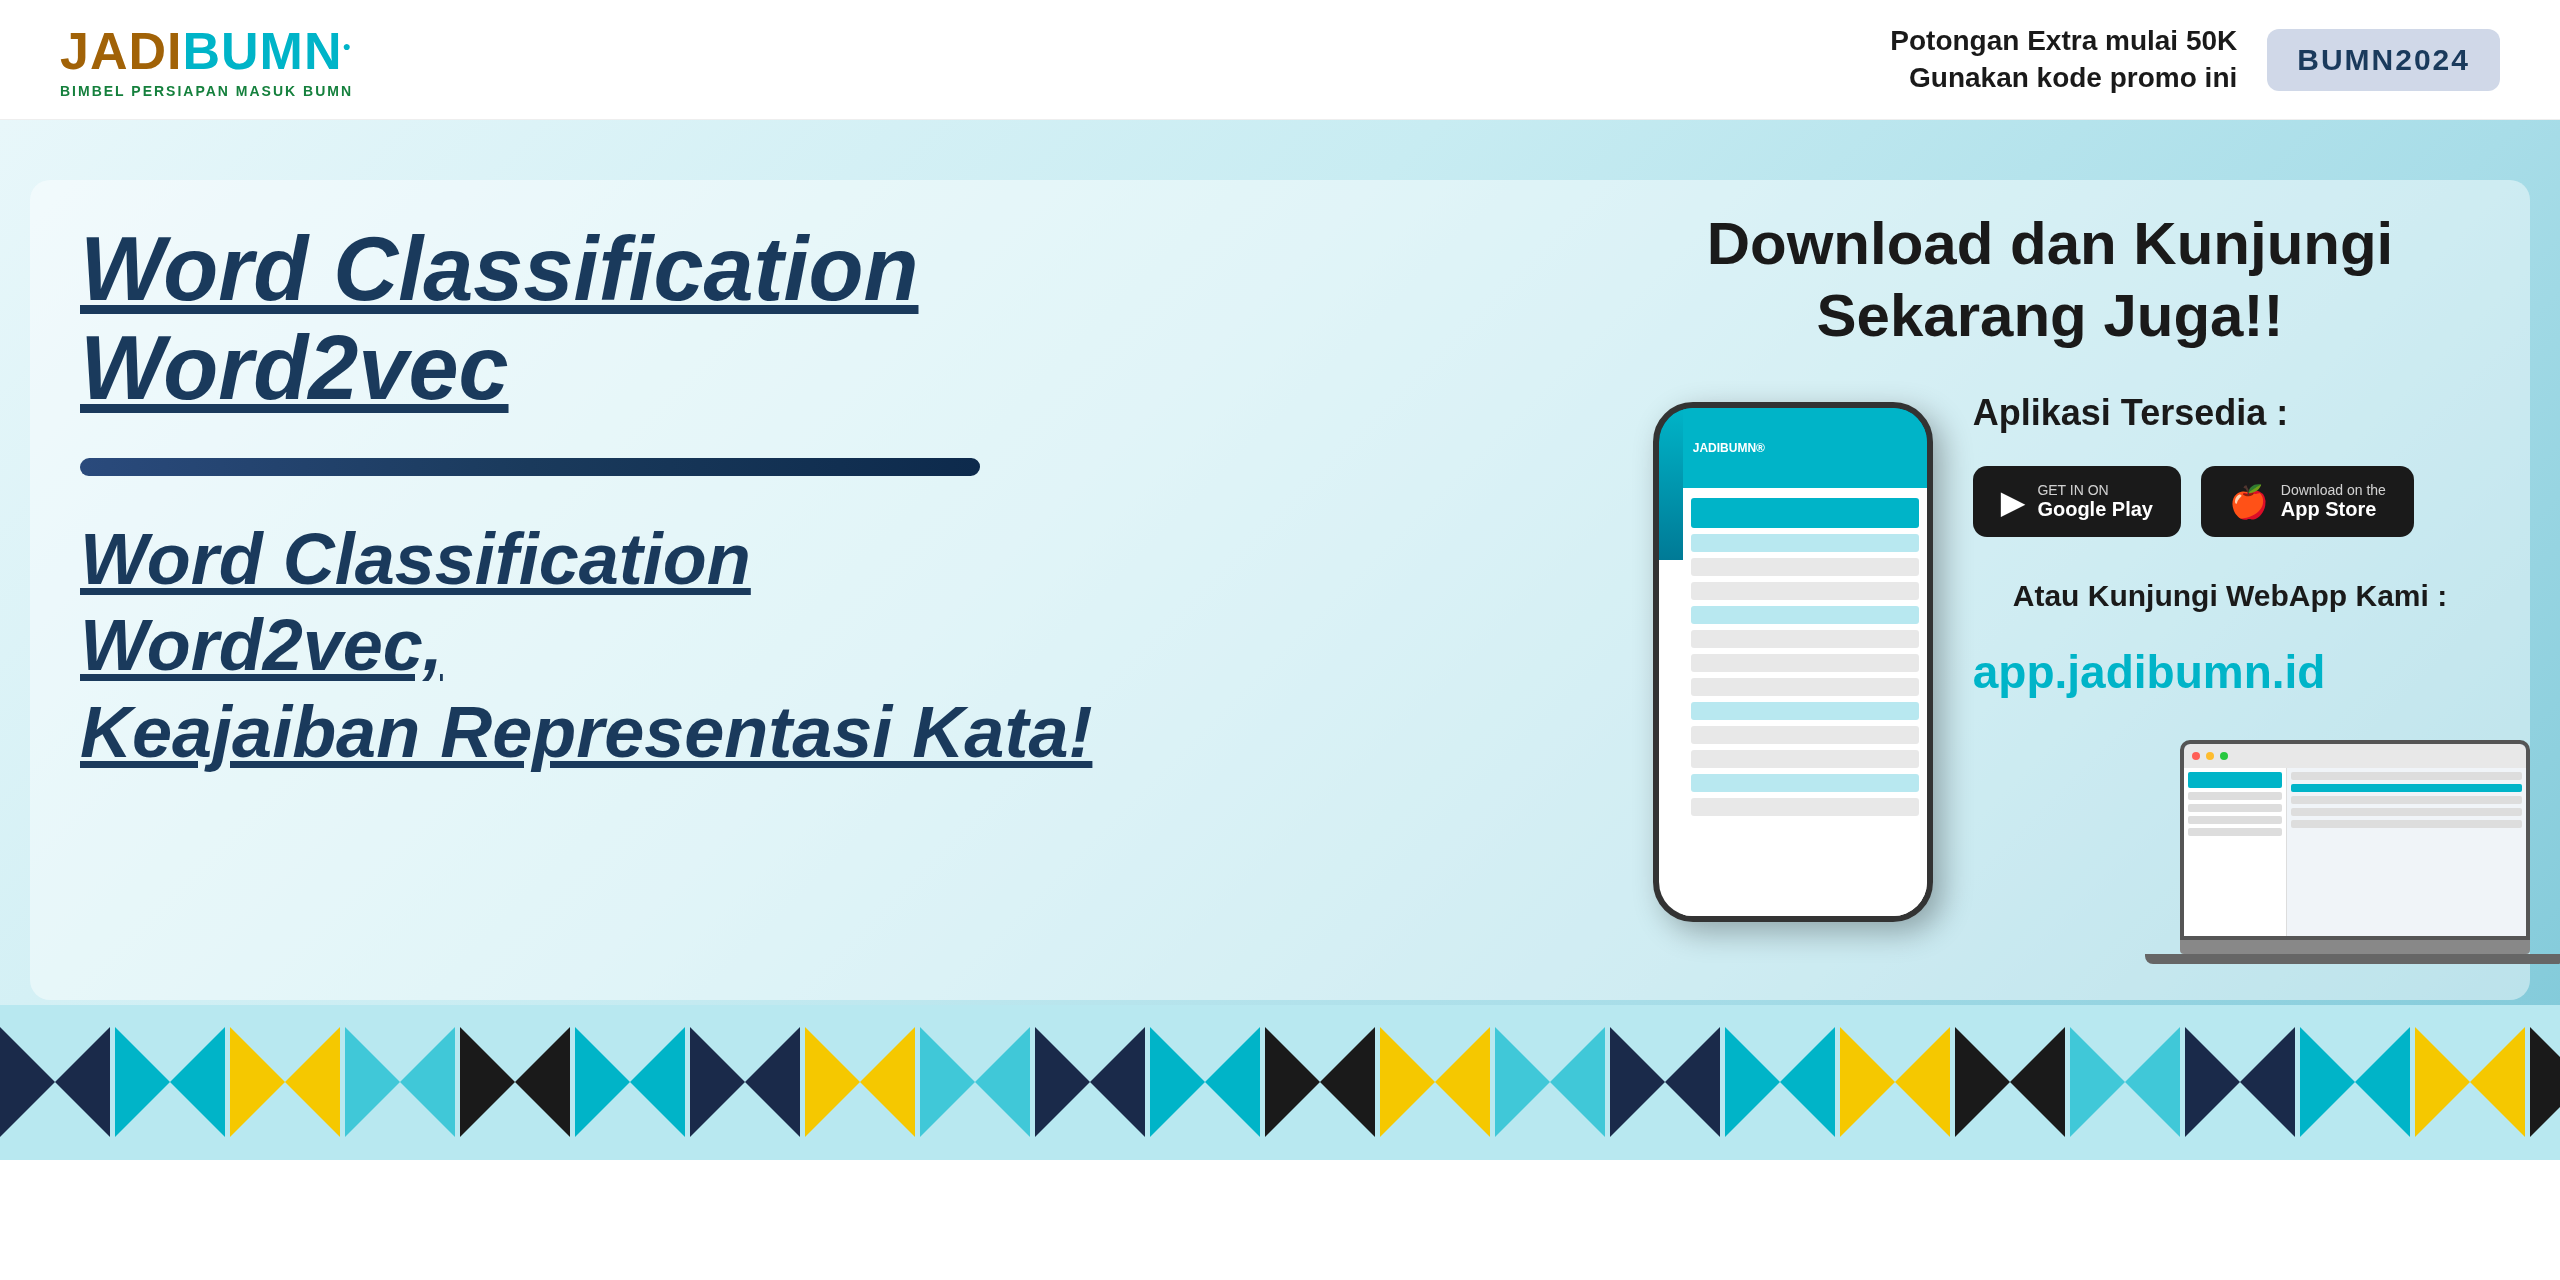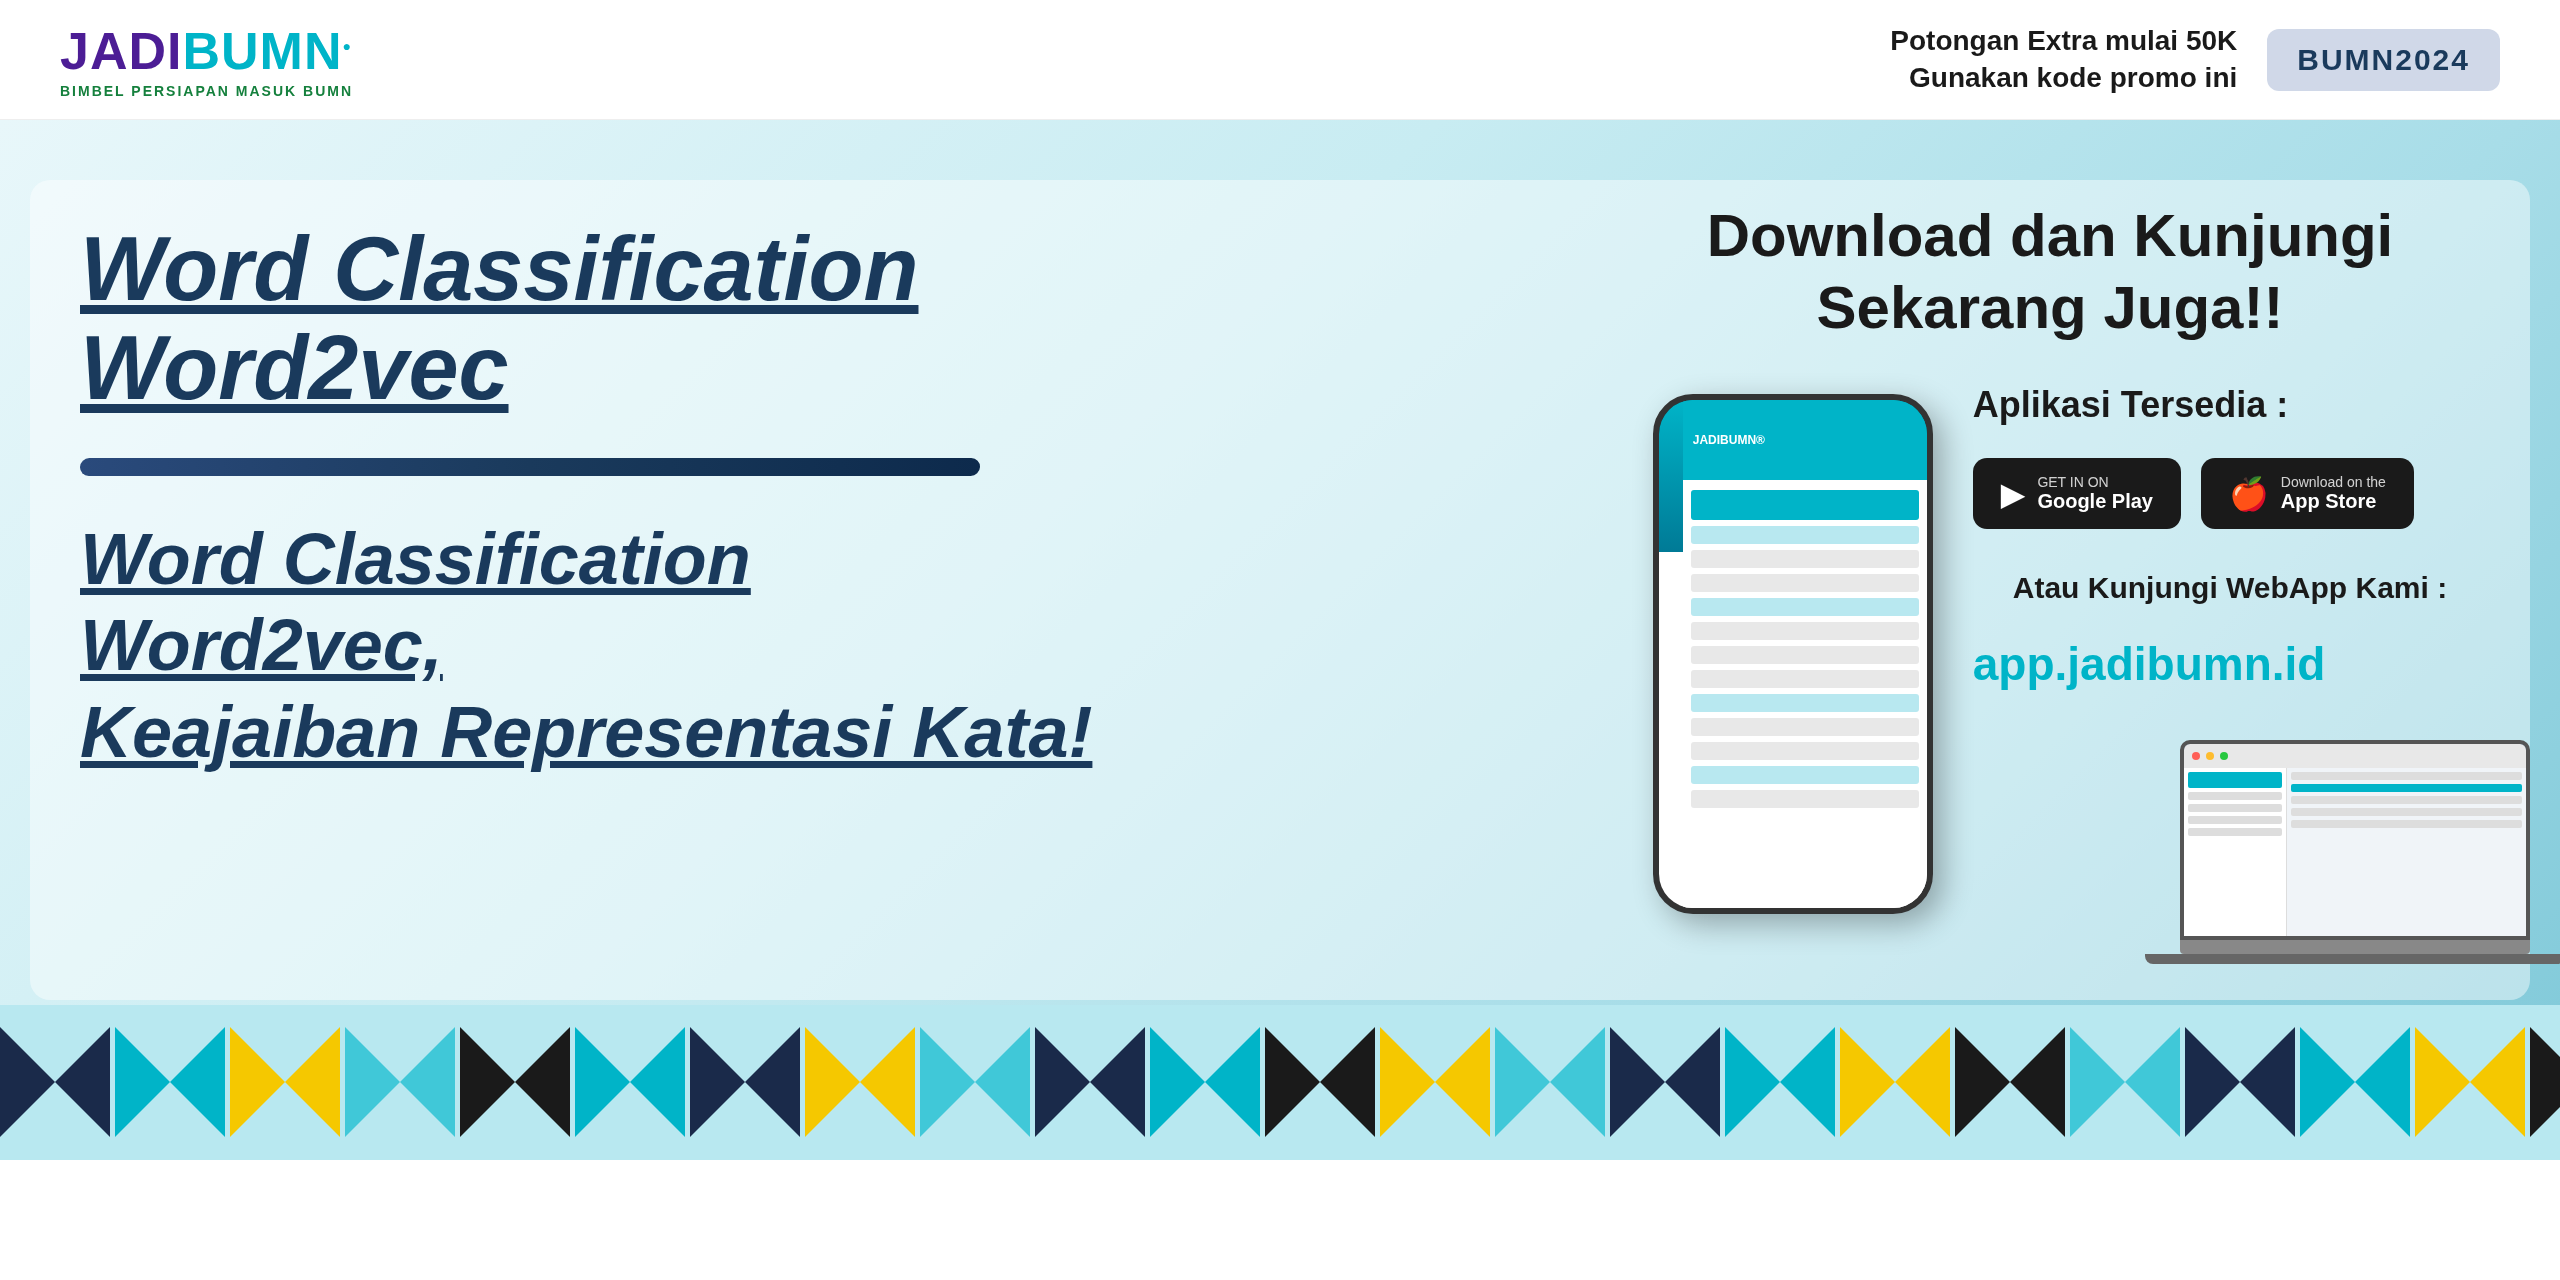--- a/index.html
+++ b/index.html
@@ -27,21 +27,21 @@
       flex-direction: column;
       align-items: flex-start;
     }
 
     .logo-text {
       font-size: 52px;
       font-weight: 900;
       letter-spacing: 1px;
     }
     .logo-jadi {
-      color: #4c1d95;
+      color: #a16207;
     }
     .logo-bumn {
       color: #00b4c8;
     }
     .logo-dot {
       color: #00b4c8;
       font-size: 14px;
       vertical-align: super;
     }
     .logo-subtitle {
@@ -142,20 +142,21 @@
       align-items: center;
     }
 
     .download-title {
       font-size: 60px;
       font-weight: 900;
       color: #1a1a1a;
       text-align: center;
       line-height: 1.2;
       margin-bottom: 30px;
+      margin-top: 8px;
     }
 
     .app-section {
       display: flex;
       align-items: flex-start;
       gap: 40px;
       width: 100%;
       justify-content: center;
     }
 

